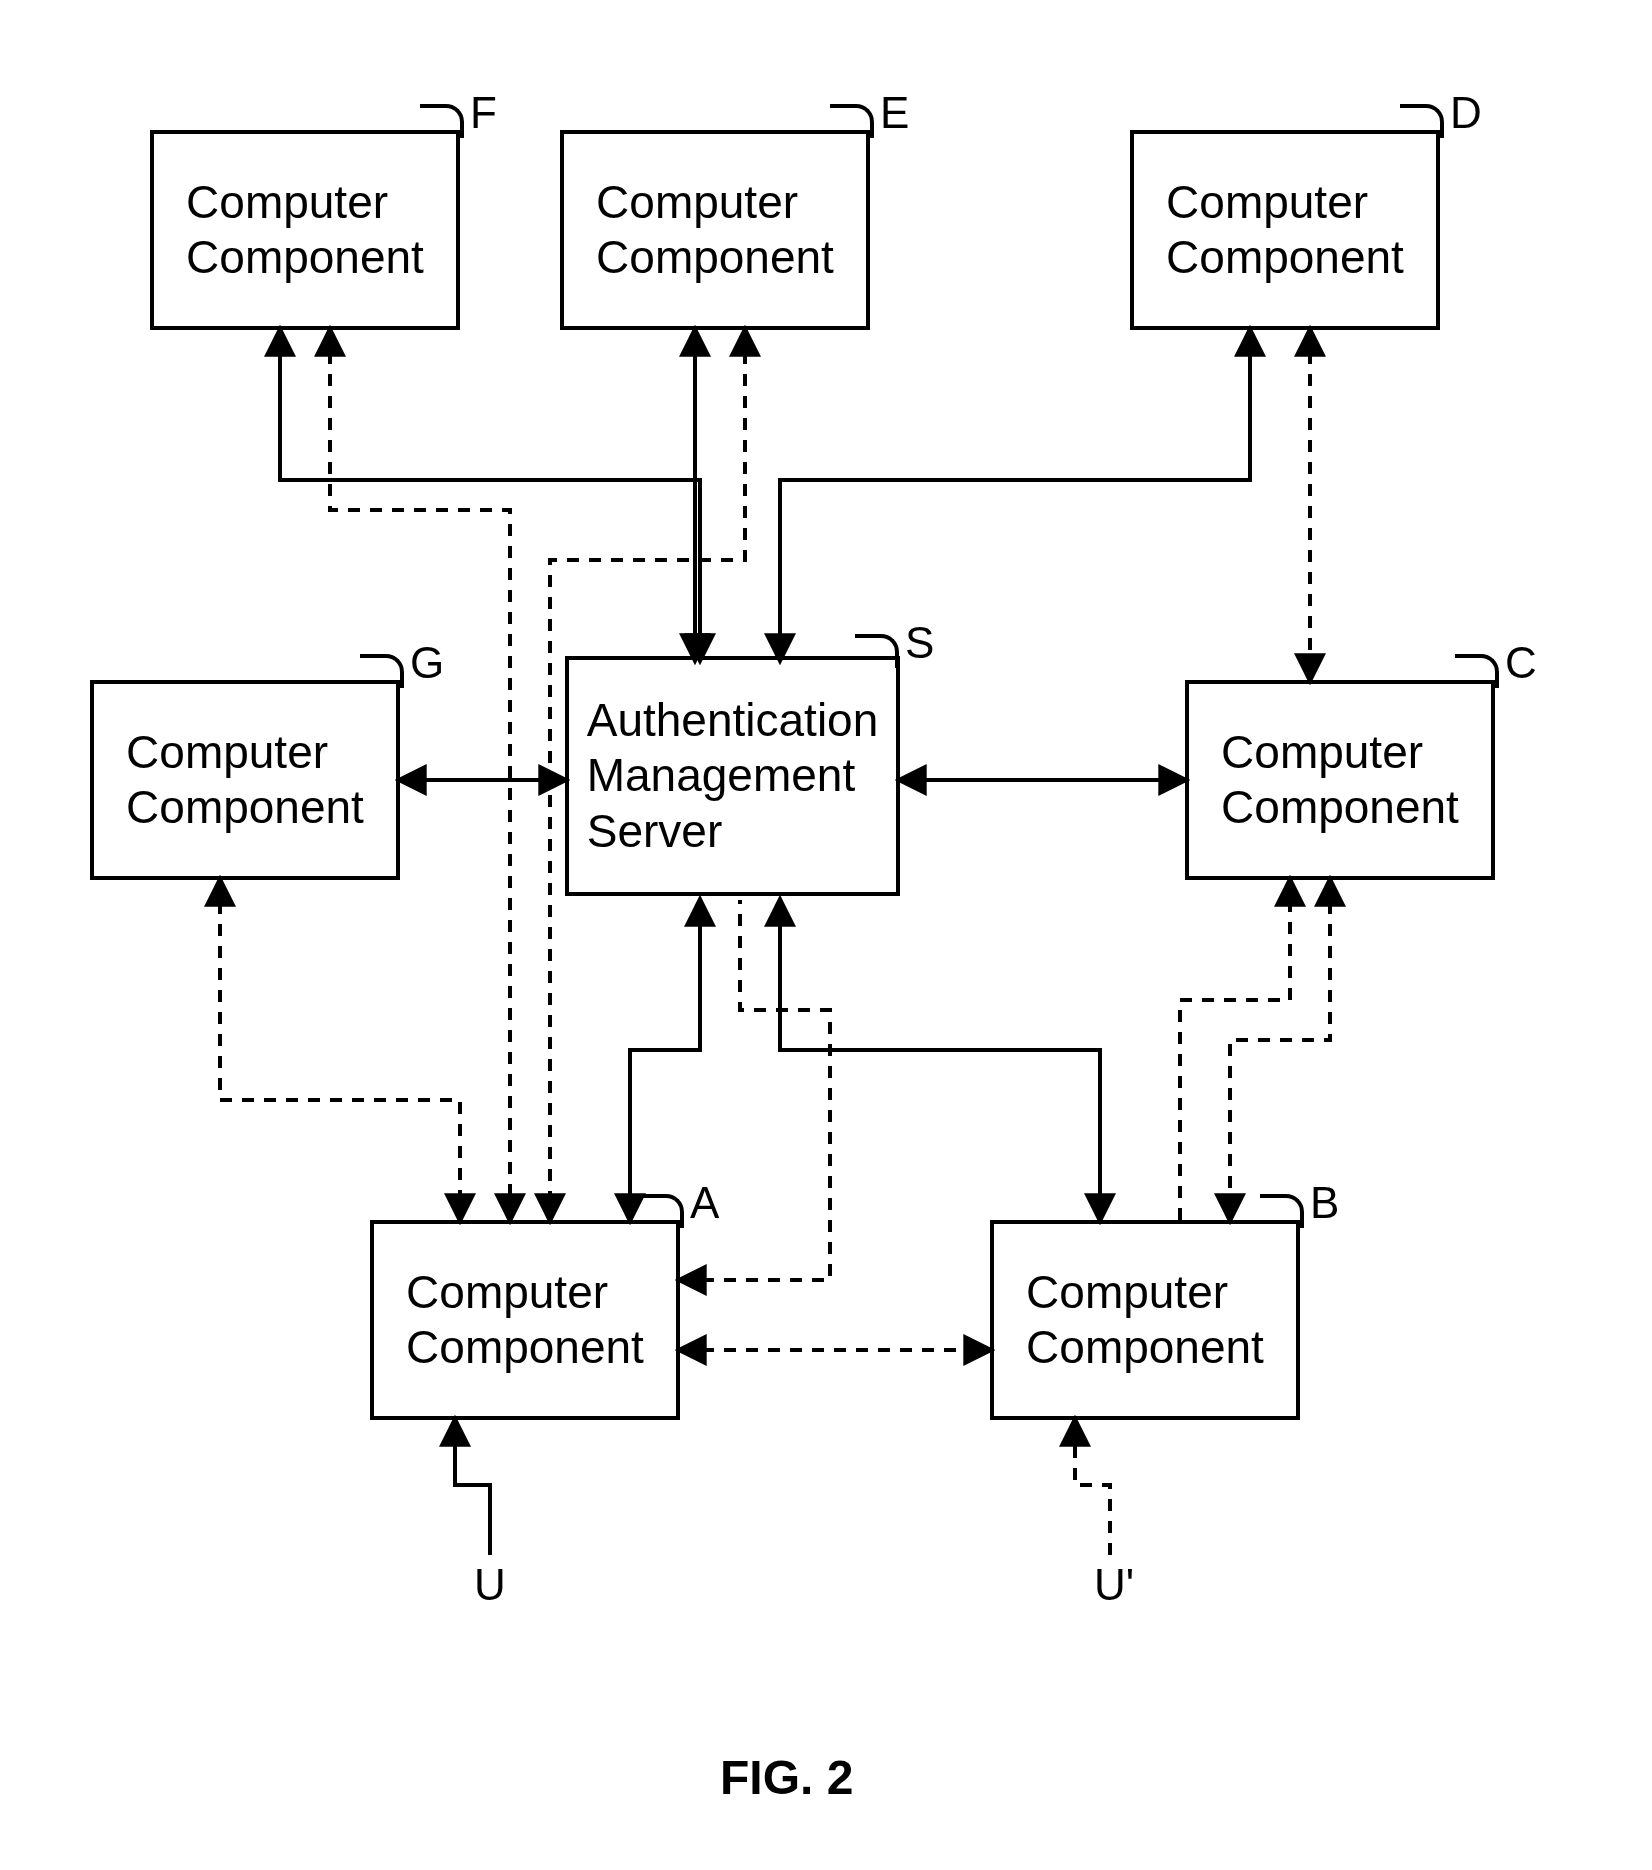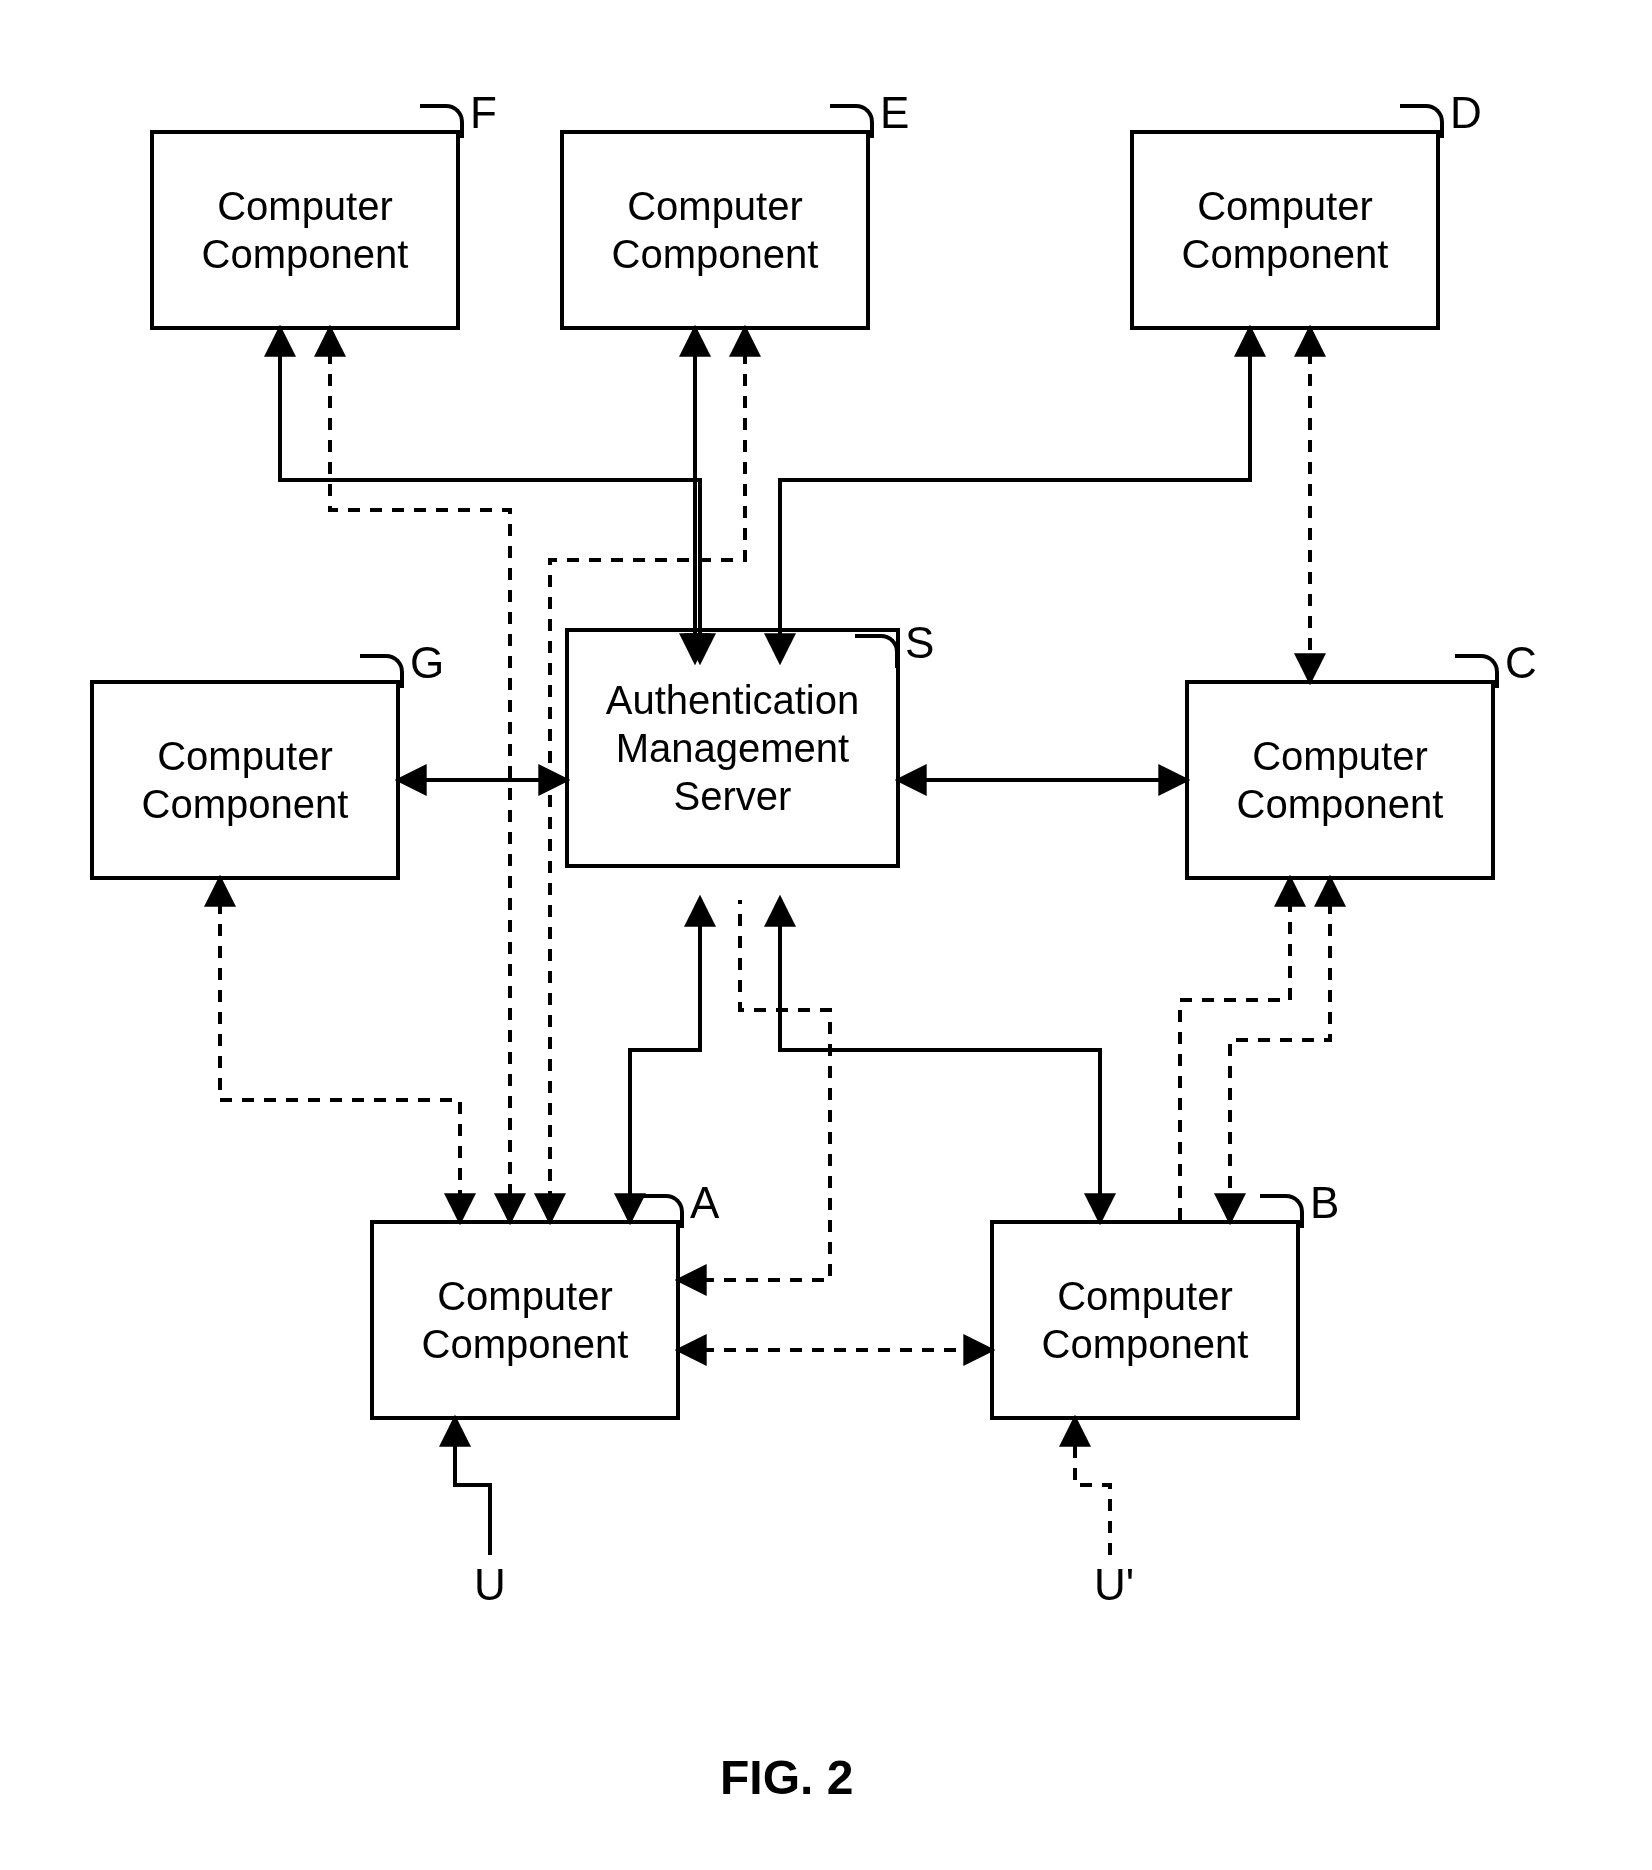--- a/index.html
+++ b/index.html
@@ -13,22 +13,22 @@
   width: 1652px;
   height: 1870px;
 }
 .box {
   position: absolute;
   border: 4px solid #000;
   background: #fff;
   display: flex;
   align-items: center;
   justify-content: center;
-  text-align: center;
-  font-size: 40px;
+  text-align: left;
+  font-size: 46px;
   line-height: 1.2;
   padding: 10px;
   box-sizing: border-box;
 }
 .label {
   position: absolute;
   font-size: 44px;
 }
 .caption {
   position: absolute;
@@ -74,21 +74,21 @@
   </div>
   <div class="hook" style="left:1400px; top:104px;"></div>
   <div class="label" style="left:1450px; top:88px;">D</div>
 
   <div class="box" style="left:90px; top:680px; width:310px; height:200px;">
     <span>Computer<br>Component</span>
   </div>
   <div class="hook" style="left:360px; top:654px;"></div>
   <div class="label" style="left:410px; top:638px;">G</div>
 
-  <div class="box" style="left:565px; top:628px; width:335px; height:240px;">
+  <div class="box" style="left:565px; top:656px; width:335px; height:240px;">
     <span>Authentication<br>Management<br>Server</span>
   </div>
   <div class="hook" style="left:855px; top:634px;"></div>
   <div class="label" style="left:905px; top:618px;">S</div>
 
   <div class="box" style="left:1185px; top:680px; width:310px; height:200px;">
     <span>Computer<br>Component</span>
   </div>
   <div class="hook" style="left:1455px; top:654px;"></div>
   <div class="label" style="left:1505px; top:638px;">C</div>

